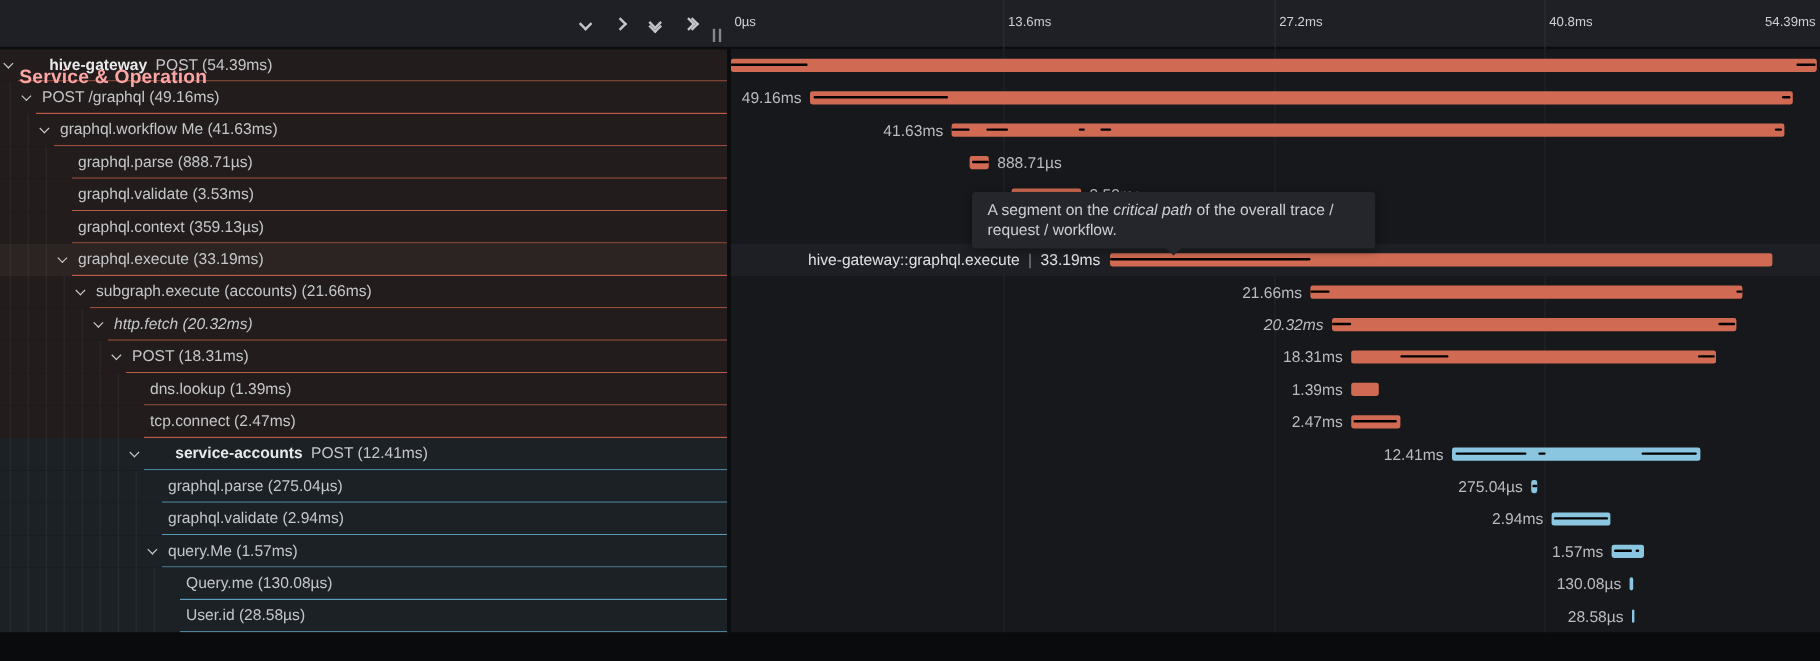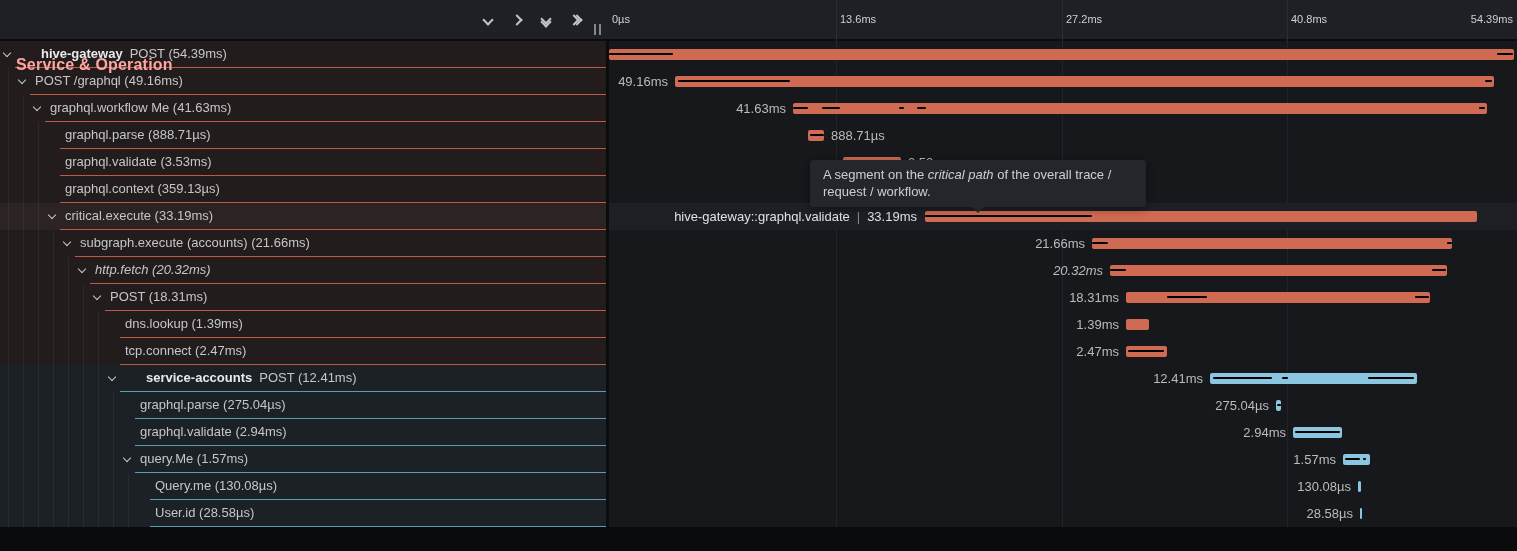--- a/index.html
+++ b/index.html
@@ -197,26 +197,26 @@
         <div class="span-bar orange" style="left: 903px; width: 6px;"></div>
         <div class="dur-label" style="left: 916px;">359.13µs</div>
       </div>
       <div class="trace-row hover" style="top: 203px;">
         <div class="row-hover-right"></div>
         <div class="name-cell orange">
           <div class="guide" style="left: 8px;"></div>
           <div class="guide" style="left: 23px;"></div>
           <div class="guide" style="left: 38px;"></div>
           <div class="tree-chev" style="left: 49px;"></div>
-          <div class="span-name" style="left: 65px;"><span>critical.execute (33.19ms)</span></div>
+          <div class="span-name" style="left: 65px;"><span>graphql.execute (33.19ms)</span></div>
           <div class="underline orange" style="left: 60px;"></div>
         </div>
         <div class="span-bar orange" style="left: 925px; width: 552px;"></div>
         <div class="crit" style="left: 925px; width: 167px;"></div>
-        <div class="dur-label special" style="right: 600px;"><span>hive-gateway::graphql.validate</span><span class="pipe">|</span><span>33.19ms</span></div>
+        <div class="dur-label special" style="right: 600px;"><span>hive-gateway::graphql.execute</span><span class="pipe">|</span><span>33.19ms</span></div>
       </div>
       <div class="trace-row" style="top: 230px;">
         <div class="name-cell orange">
           <div class="guide" style="left: 8px;"></div>
           <div class="guide" style="left: 23px;"></div>
           <div class="guide" style="left: 38px;"></div>
           <div class="guide" style="left: 53px;"></div>
           <div class="tree-chev" style="left: 64px;"></div>
           <div class="span-name" style="left: 80px;"><span>subgraph.execute (accounts) (21.66ms)</span></div>
           <div class="underline orange" style="left: 75px;"></div>

